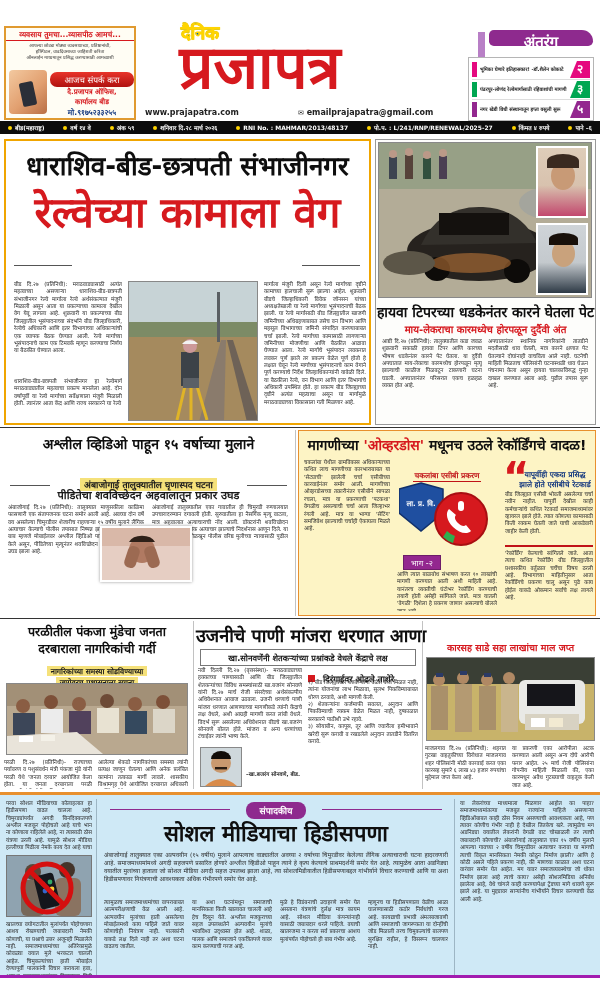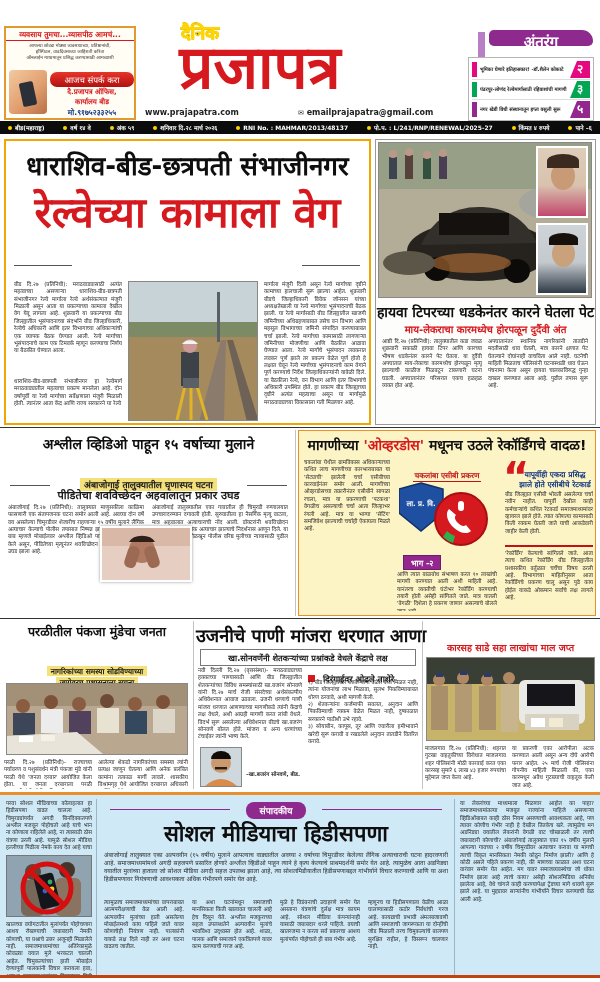--- a/index.html
+++ b/index.html
@@ -190,35 +190,36 @@
   <div class="abs" style="left:100px;top:48px;width:96px;height:74px">
     <svg width="96" height="74" viewBox="0 0 96 74" xmlns="http://www.w3.org/2000/svg">
       <polygon points="22,4 44,10 44,34 22,52 0,34 0,10" fill="#1f4fa0" stroke="#11306b" stroke-width="1.5"></polygon>
       <text x="22" y="27" font-size="7" fill="#fff" text-anchor="middle" font-weight="bold">ला. प्र. वि.</text>
       <circle cx="62" cy="40" r="26" fill="#d6191e" stroke="#a80f12" stroke-width="2"></circle>
       <path d="M50 30 C46 34 48 42 54 48 C60 54 68 56 72 52 L67 46 C65 48 62 47 59 44 C56 41 55 38 57 36 Z" fill="#ffffff"></path>
       <rect x="59" y="22" width="6" height="10" rx="3" fill="#fff"></rect>
       <path d="M44 58 a26 26 0 0 0 10 6 l2 -7 a20 20 0 0 1 -8 -5 z" fill="#2fae4e"></path>
     </svg>
   </div>
-  <div class="abs" style="left:104px;top:124px;background:#93278f;color:#fff;font-size:8px;font-weight:bold;padding:1px 7px;border:1px solid #6d1c6a">भाग -२</div>
+  <div class="abs" style="left:104px;top:124px;background:#93278f;color:#fff;font-size:8px;font-weight:normal;padding:1px 7px;border:1px solid #6d1c6a">भाग -२</div>
   <div class="abs t55 j" style="left:98px;top:140px;width:100px;height:40px">आणि त्यात बाळबोध संभाषण करत १० लाखांची मागणी करण्यात आली अशी माहिती आहे. यानंतरच व्यक्तीची घंटोभर रेकॉर्डिंग करण्याची तयारी होती असेही सांगितले जाते. मात्र यातली 'वेगळी' दिशेला हे प्रकरण जाणार असल्याचे बोलले जात आहे.</div>
 
   <div class="abs" style="left:204px;top:26px;font-size:40px;line-height:1;color:#d6191e;font-weight:bold">“</div>
   <div class="abs ctr" style="left:218px;top:38px;width:76px;font-size:7.5px;font-weight:bold;color:#14387f">यापूर्वीही एकदा प्रसिद्ध</div>
   <div class="abs ctr" style="left:218px;top:48px;width:76px;font-size:7.5px;font-weight:bold;color:#14387f">झाले होते एसीबीचे रेटकार्ड</div>
   <div class="abs t55 j" style="left:206px;top:60px;width:88px;height:52px">बीड जिल्ह्यात एसीबी भोवती असलेल्या चर्चा नवीन नाहीत. यापूर्वी देखील काही कर्मचाऱ्यांचे कथित रेटकार्ड समाजमाध्यमांवर व्हायरल झाले होते. त्यात कोणत्या कामासाठी किती रक्कम घेतली जाते याची आकडेवारी जाहीर केली होती.</div>
   <div class="abs" style="left:206px;top:114px;width:88px;height:1.5px;background:#c01318"></div>
   <div class="abs t55 j" style="left:206px;top:119px;width:88px;height:60px">'रेकॉर्डिंग' केल्याचे सांगितले जाते. आता त्याच कथित रेकॉर्डिंग बीड जिल्ह्यातील प्रशासकीय वर्तुळात चर्चेचा विषय ठरली आहे. विभागाच्या माहितीनुसार आता रेकॉर्डिंगचे प्रकरण चालू असून पुढे काय होईल याकडे ओकमान सर्वांचे लक्ष लागले आहे.</div>
 </div>
 
 <div class="abs hline" style="left:0;top:618px;width:600px;background:#333"></div>
 
 <div class="abs" style="left:4px;top:621px;width:186px;height:168px">
   <div class="abs hl" style="left:0;top:2px;width:100%;font-size:12.5px">परळीतील पंकजा मुंडेचा जनता</div>
+  <div class="abs hl" style="left:0;top:19px;width:100%;font-size:12.5px">दरबाराला नागरिकांची गर्दी</div>
   <div class="abs ctr" style="left:0;top:38px;width:100%">
     <span class="yhl" style="font-size:7.5px">नागरिकांच्या समस्या सोडविण्याच्या</span>
   </div>
   <div class="abs ctr" style="left:0;top:49px;width:100%">
     <span class="yhl" style="font-size:7.5px">जागेवरच प्रशासनाला सूचना</span>
   </div>
   <div class="abs photo" style="left:2px;top:62px;width:182px;height:72px">
     <svg width="180" height="70" viewBox="0 0 180 70" xmlns="http://www.w3.org/2000/svg">
       <rect width="180" height="70" fill="#b9a88f"></rect>
       <rect width="180" height="22" fill="#a29077"></rect>
@@ -291,21 +292,21 @@
       <rect x="74" y="26" width="17" height="48" fill="#c9b58d"></rect>
       <rect x="98" y="56" width="54" height="16" fill="#d8d2c2"></rect>
       <rect x="104" y="60" width="14" height="9" fill="#fff"></rect>
         <rect x="122" y="60" width="14" height="9" fill="#f2ead2"></rect>
     </svg>
   </div>
   <div class="abs t55 j" style="left:0;top:124px;width:81px;height:44px">माजलगाव दि.२७ (प्रतिनिधी): शहरात गुटखा वाहतुकीच्या विरोधात माजलगाव शहर पोलिसांनी मोठी कारवाई करत एका कारसह सुमारे ६ लाख ४३ हजार रुपयांचा मुद्देमाल जप्त केला आहे.</div>
   <div class="abs t55 j" style="left:87px;top:124px;width:82px;height:44px">या प्रकरणी एका आरोपीला अटक करण्यात आली असून अन्य दोघे आरोपी फरार आहेत. २५ मार्च रोजी पोलिसांना गोपनीय माहिती मिळाली की, एका कारमधून अवैध गुटख्याची वाहतूक केली जात आहे.</div>
 </div>
 
-<div class="abs" style="left:0;top:792px;width:600px;height:186px;background:#cfe9f6;border-top:3px solid #e8902e;border-bottom:3px solid #c2410c;box-sizing:border-box">
+<div class="abs" style="left:0;top:792px;width:600px;height:186px;background:#cfe9f6;border-top:3px solid #e8902e;border-bottom:3px solid #a21caf;box-sizing:border-box">
 
   <div class="abs t55 j" style="left:6px;top:5px;width:86px;height:52px">परवा सोशल मीडियाच्या कोलाहलात हा हिडीसपणा वाढत चालला आहे. चिमुरड्यांपर्यंत अगदी बिनदिक्कतपणे अश्लील मजकूर पोहोचतो आहे याचे भान ना कोणाला राहिलेले आहे, ना त्यासाठी ठोस यंत्रणा उरली आहे. यामुळे सोशल मीडिया हल्लीच्या पिढीला नेमके काय देत आहे याचा विचार व्हायला हवा.</div>
   <div class="abs photo" style="left:6px;top:60px;width:86px;height:62px;border:1px solid #777">
     <svg width="84" height="60" viewBox="0 0 84 60" xmlns="http://www.w3.org/2000/svg">
       <rect width="84" height="60" fill="#8fa3b0"></rect>
       <circle cx="26" cy="16" r="8" fill="#5a4638"></circle>
         <rect x="14" y="24" width="24" height="36" rx="6" fill="#77685a"></rect>
       <circle cx="60" cy="14" r="8" fill="#44342a"></circle>
         <rect x="48" y="22" width="26" height="38" rx="6" fill="#8a7361"></rect>
       <rect x="30" y="18" width="20" height="34" rx="4" fill="#14161c" transform="rotate(-14 40 35)"></rect>

